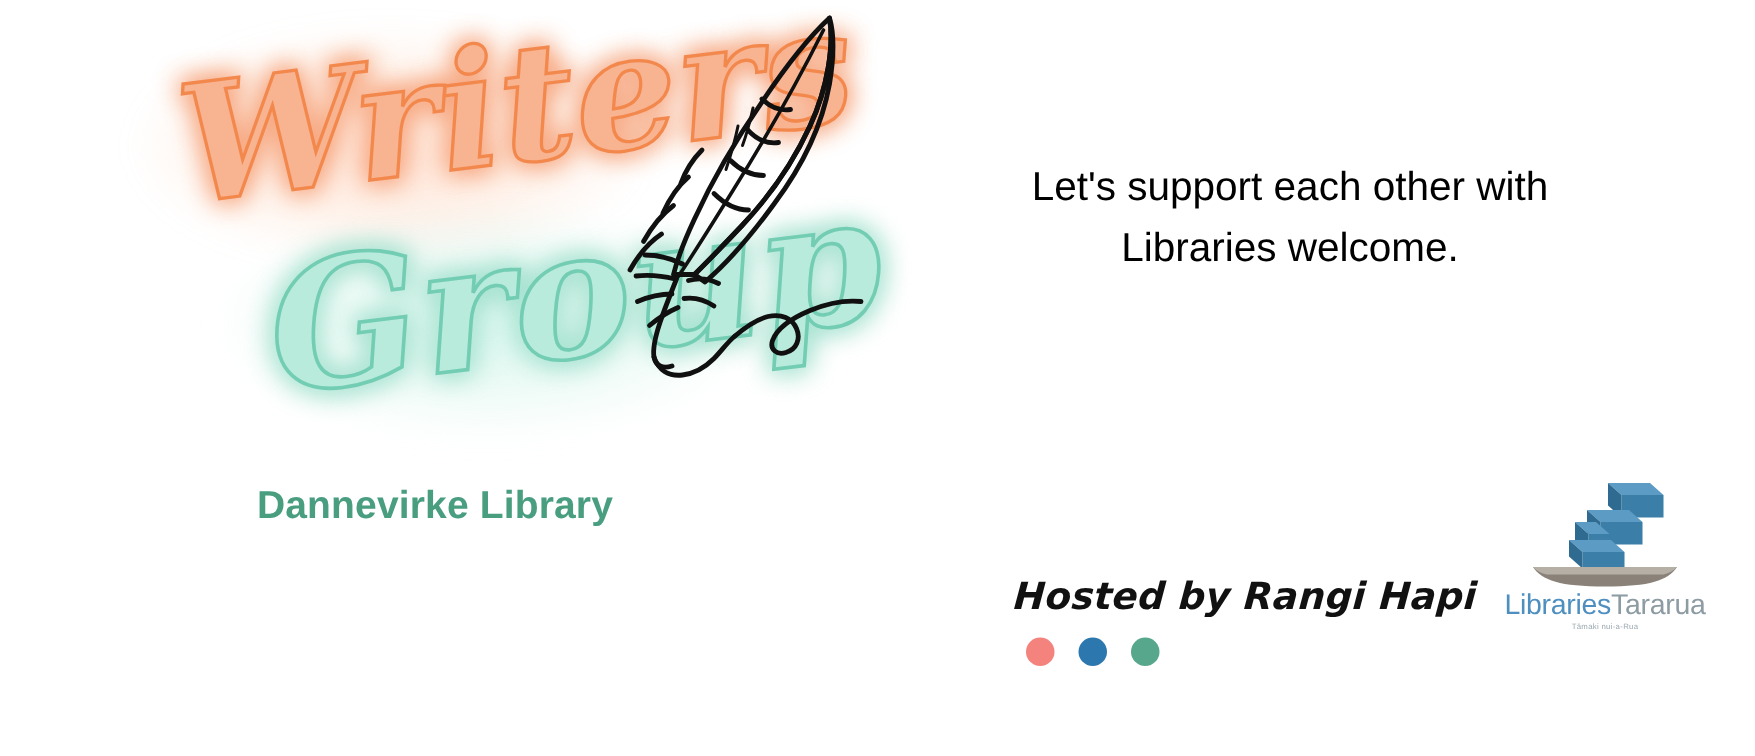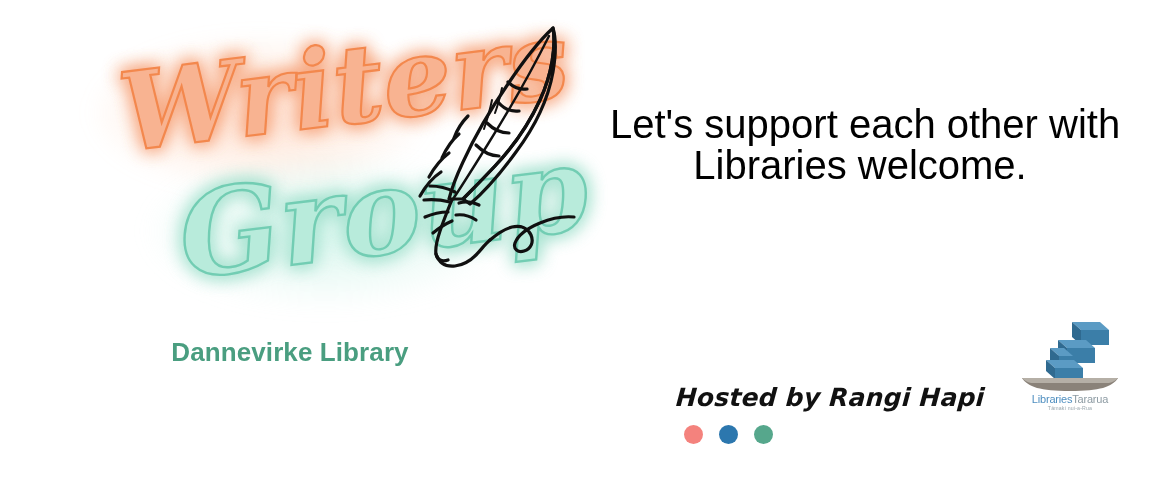--- a/index.html
+++ b/index.html
@@ -16,21 +16,21 @@
     width: 1170px;
     height: 504px;
     background: #ffffff;
     overflow: hidden;
   }
 
   
   .left-panel {
     position: absolute;
     left: 0;
-    top: 16px;
+    top: 0;
     width: 620px;
     height: 476px;
   }
 
   
   .glow-orange {
     position: absolute;
     left: 95px;
     top: 22px;
     width: 330px;
@@ -93,21 +93,21 @@
     height: 504px;
   }
 
   .blurb {
     position: absolute;
     left: 10px;
     top: 104px;
     width: 500px;
     text-align: center;
     color: #000000;
-    font-size: 40px;
+    font-size: 27px;
     line-height: 41px;
   }
   .blurb-line { display: block; white-space: nowrap; }
 
   
   .hosted-block {
     position: absolute;
     left: 75px;
     top: 383px;
     width: 260px;
@@ -140,21 +140,21 @@
   .logo-block {
     position: absolute;
     left: 400px;
     top: 318px;
     width: 140px;
     text-align: center;
   }
   .logo-mark { display: block; margin: 0 auto; }
   .logo-text {
     margin-top: 1px;
-    font-size: 11px;
+    font-size: 19px;
     letter-spacing: -0.2px;
     white-space: nowrap;
   }
   .logo-word-a { color: #4f8fc0; }
   .logo-word-b { color: #8d9ba3; }
   .logo-tagline {
     margin-top: 0px;
     font-size: 5.2px;
     letter-spacing: 0.2px;
     color: #9aa7ae;

